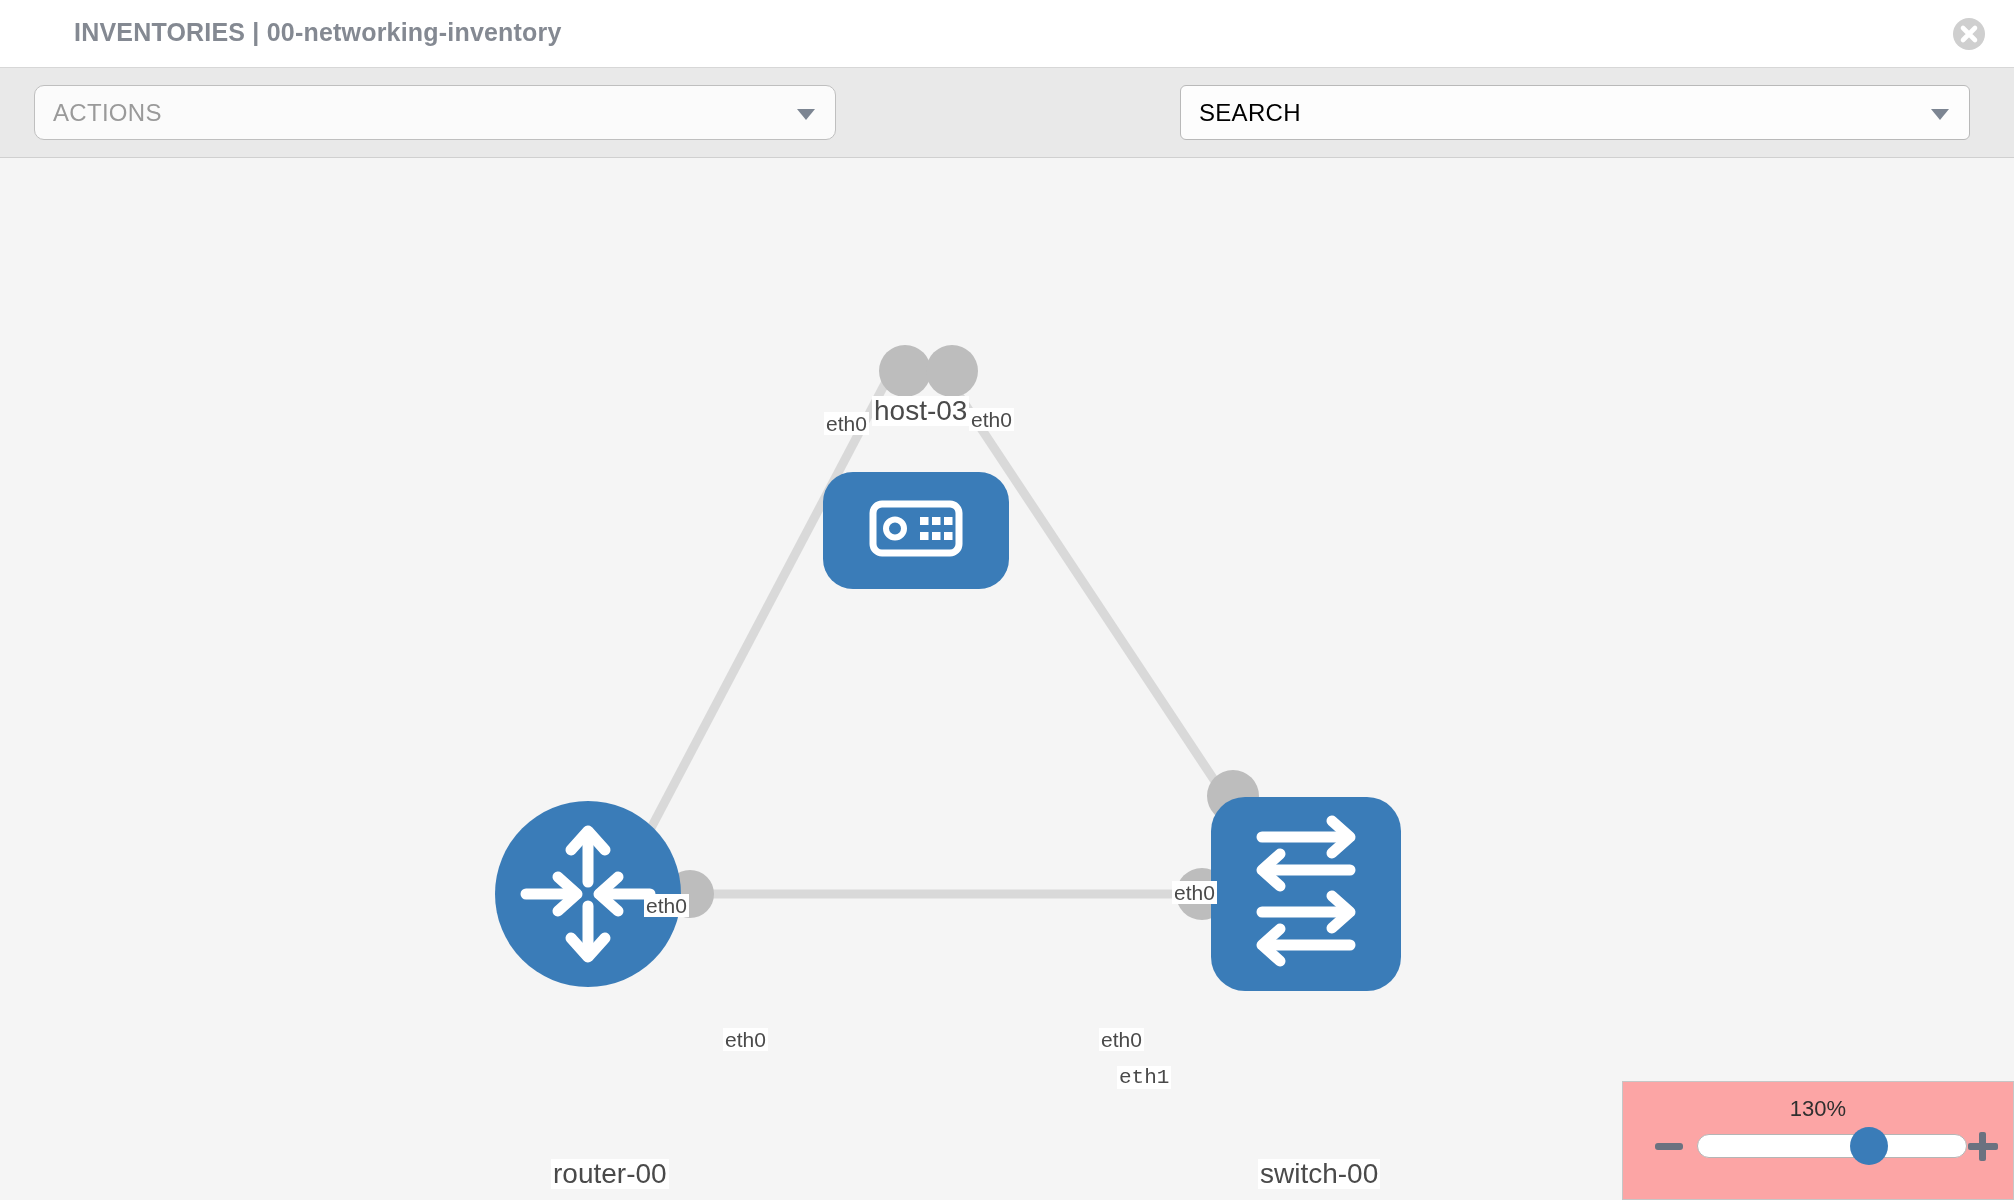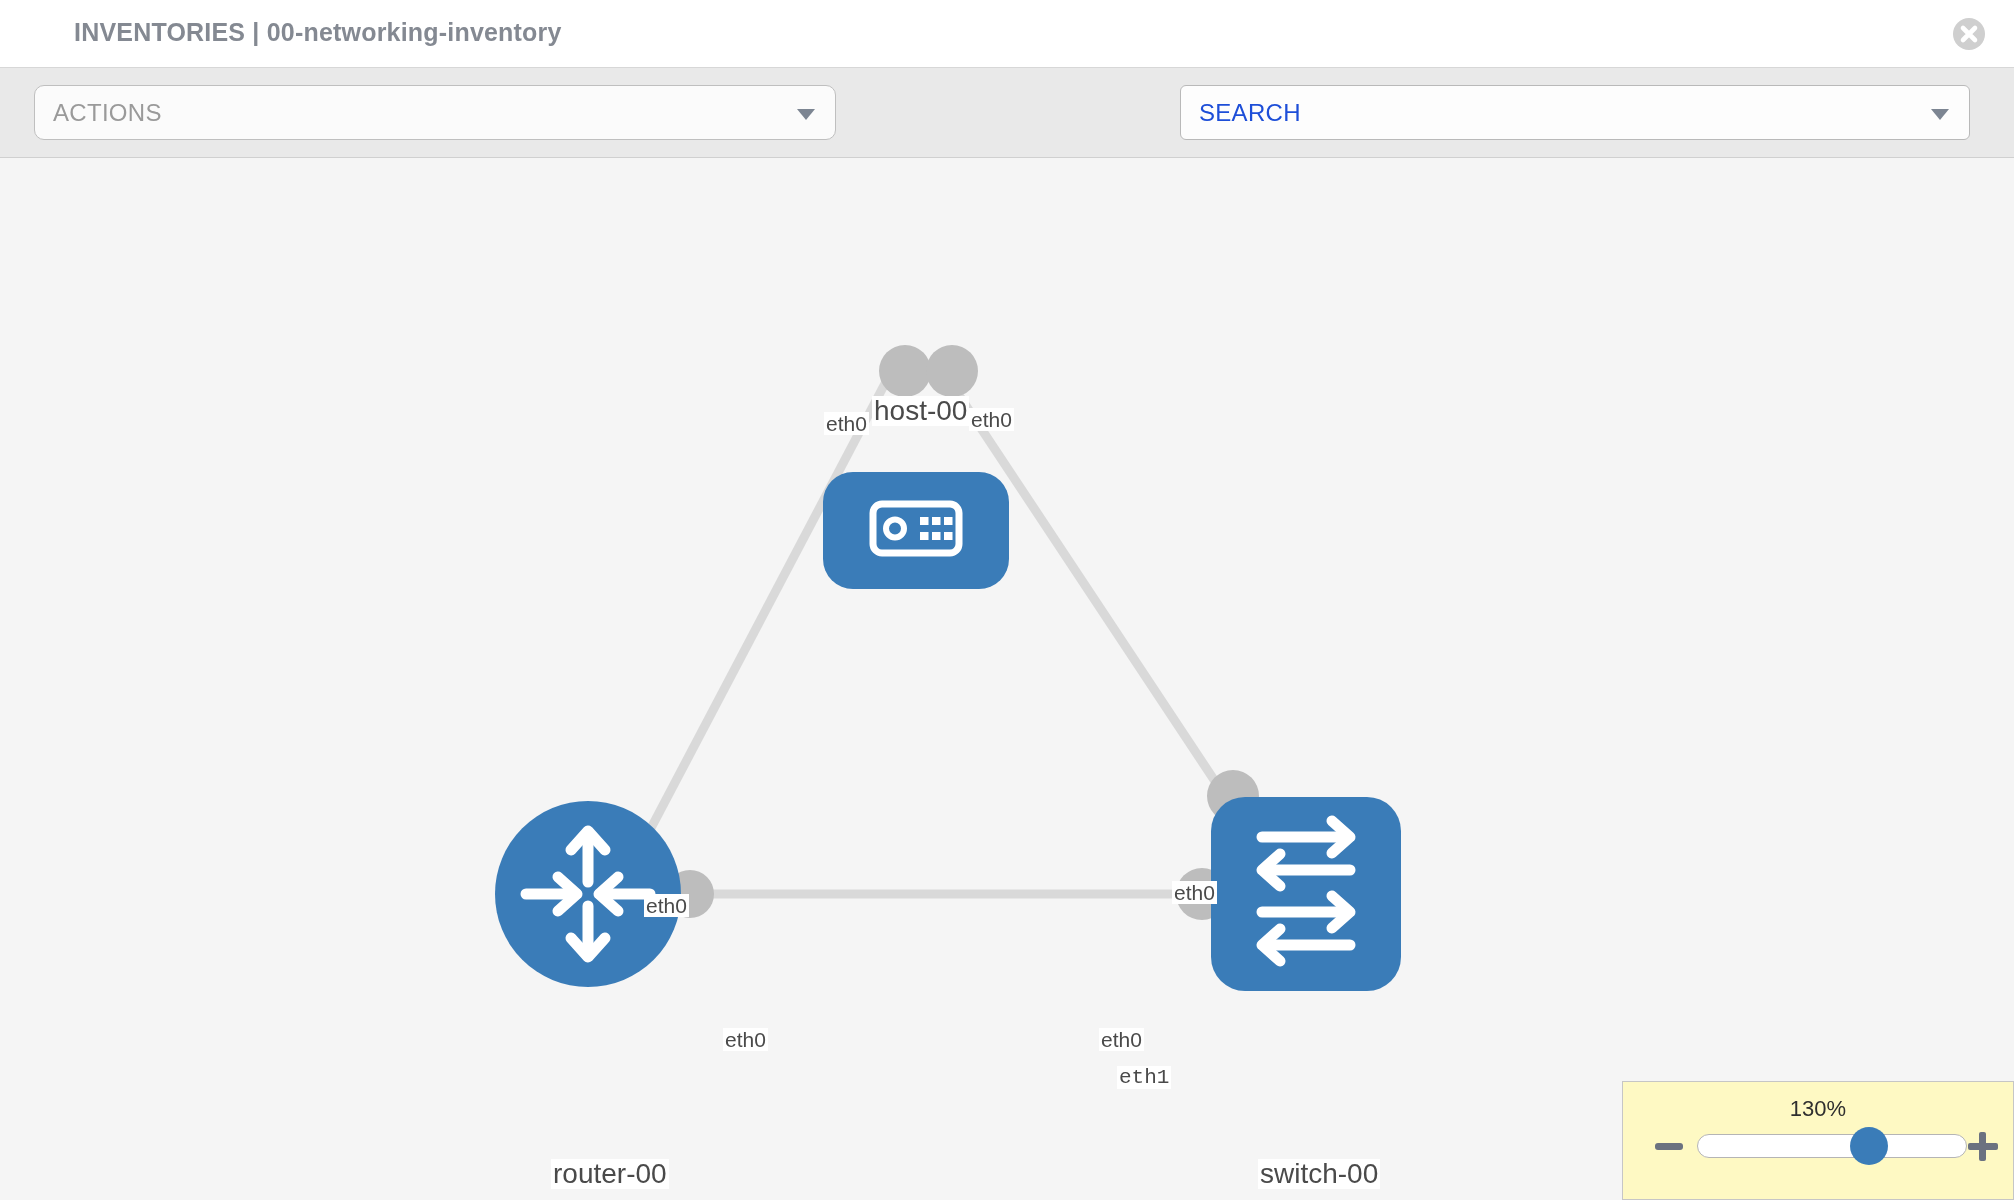--- a/index.html
+++ b/index.html
@@ -93,21 +93,21 @@
     width: 790px; height: 55px;
     background: #fdfdfd;
     border: 1px solid #b9b9b9;
     border-radius: 6px;
     cursor: text;
   }
   .search-label {
     position: absolute;
     left: 18px; top: 13px;
     font-size: 24px;
-    color: #1d4ed8;
+    color: #000000;
     letter-spacing: 0.3px;
   }
 
   
   .canvas {
     position: absolute;
     top: 159px; left: 0;
     width: 2014px; height: 1041px;
     background: #f5f5f5;
     overflow: hidden;
@@ -124,21 +124,21 @@
     text-align: right;
   }
   .node-name { font-size: 28px; }
   .iface-label { font-size: 21px; }
 
   
   .zoom-panel {
     position: absolute;
     left: 1622px; top: 1081px;
     width: 392px; height: 119px;
-    background: #fef9c3;
+    background: #fca5a5;
     border: 1px solid #c6c6c6;
   }
   .zoom-value {
     position: absolute;
     top: 14px; left: 0; width: 100%;
     text-align: center;
     font-size: 22px;
     color: #2f2f2f;
   }
   .zoom-minus, .zoom-plus {
@@ -276,21 +276,21 @@
           <path d="M44 -24 L-42 -24"></path>
           <path d="M-26 -40 L-44 -24 L-26 -8"></path>
           <path d="M-44 18 L42 18"></path>
           <path d="M26 2 L44 18 L26 34"></path>
           <path d="M44 51 L-42 51"></path>
           <path d="M-26 35 L-44 51 L-26 67"></path>
         </g>
       </g>
     </svg>
 
-    <div class="node-label node-name" style="left:872px; top:237px;">host-00</div>
+    <div class="node-label node-name" style="left:872px; top:237px;">host-03</div>
     <div class="node-label node-name" style="left:551px; top:1000px;">router-00</div>
     <div class="node-label node-name" style="left:1245px; top:1000px;margin-left:13px;">switch-00</div>
 
     <div class="node-label iface-label" style="left:824px; top:253px;">eth0</div>
     <div class="node-label iface-label" style="left:969px; top:249px;">eth0</div>
 
     <div class="node-label iface-label" style="left:644px; top:735px;">eth0</div>
     <div class="node-label iface-label" style="left:1172px; top:722px;">eth0</div>
 
     <div class="node-label iface-label" style="left:723px; top:869px;">eth0</div>

